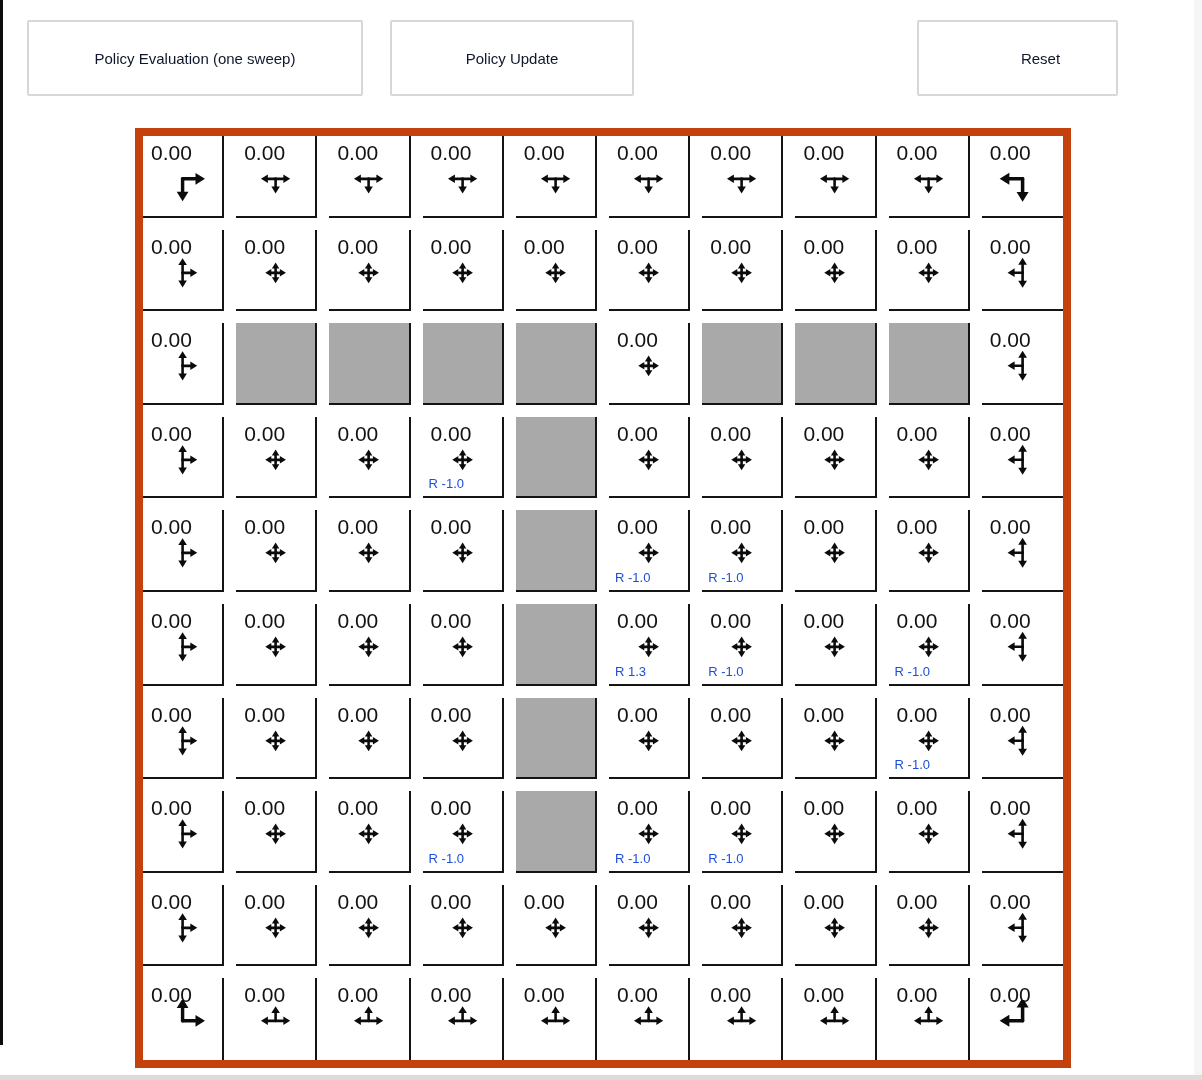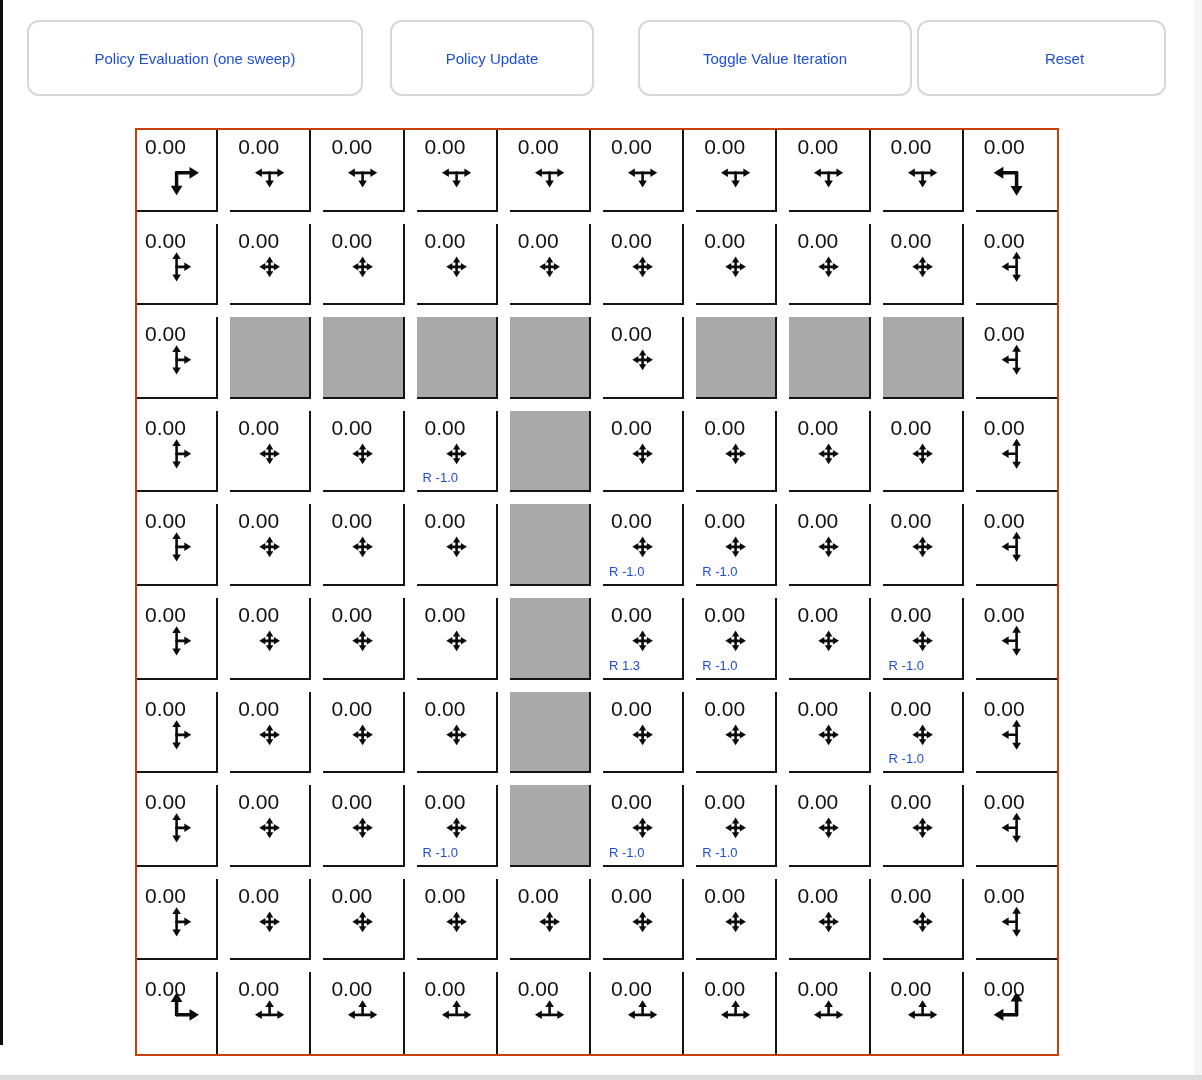--- a/index.html
+++ b/index.html
@@ -10,34 +10,34 @@
   }
   
   .left-edge{position:absolute;left:0;top:0;width:3px;height:1045px;background:#0c0c0c;}
   .right-edge{position:absolute;right:0;top:0;width:8px;height:1080px;background:#f5f5f5;}
   .bottom-edge{position:absolute;left:0;bottom:0;width:1202px;height:5px;background:#dcdcdc;}
 
   
   .toolbar{position:absolute;left:0;top:0;width:1202px;height:116px;}
   .btn{
     position:absolute;top:20px;height:76px;
-    background:#ffffff;border:2px solid #d7d7d7;border-radius:12px;
+    background:#ffffff;border:2px solid #d7d7d7;border-radius:2px;
     font-family:"Liberation Sans","DejaVu Sans",sans-serif;
-    font-size:15px;color:#1d4ed8;cursor:pointer;
+    font-size:15px;color:#0f172a;cursor:pointer;
     display:flex;align-items:center;justify-content:center;padding:0;
   }
   .b1{left:27px;width:336px;}
-  .b2{left:390px;width:204px;}
+  .b2{left:390px;width:244px;}
   .b3{left:638px;width:274px;}
-  .b4{left:917px;width:249px;padding-left:46px;}
+  .b4{left:917px;width:201px;padding-left:46px;}
 
   
   .grid{
     position:absolute;left:135px;top:128px;width:920px;height:924px;
-    border:2px solid #c2410c;box-sizing:content-box;
+    border:8px solid #c2410c;box-sizing:content-box;
     display:grid;grid-template-columns:repeat(10,1fr);grid-template-rows:repeat(10,1fr);
     background:#ffffff;
     gap:12px;
   }
   .cell{
     position:relative;box-sizing:border-box;
     border-right:2px solid #141414;border-bottom:2px solid #141414;
     background:#ffffff;
   }
   .cell:nth-child(10n){border-right:none;}
@@ -56,21 +56,20 @@
 </head>
 <body>
 
 <div class="left-edge"></div>
 <div class="right-edge"></div>
 <div class="bottom-edge"></div>
 
 <div class="toolbar">
   <button class="btn b1">Policy Evaluation (one sweep)</button>
   <button class="btn b2">Policy Update</button>
-  <button class="btn b3">Toggle Value Iteration</button>
   <button class="btn b4">Reset</button>
 </div>
 
 <div class="grid">
     <div class="cell">
       <div class="val">0.00</div>
       <svg class="glyph" viewBox="0 0 92 52">
         <line x1="46" y1="20" x2="61" y2="20" stroke="#0b0b0b" stroke-width="4" stroke-linecap="round"></line>
         <polygon points="72,20 61,26.82 61,13.18" fill="#0b0b0b"></polygon>
         <line x1="46" y1="20" x2="46" y2="35" stroke="#0b0b0b" stroke-width="4" stroke-linecap="round"></line>

